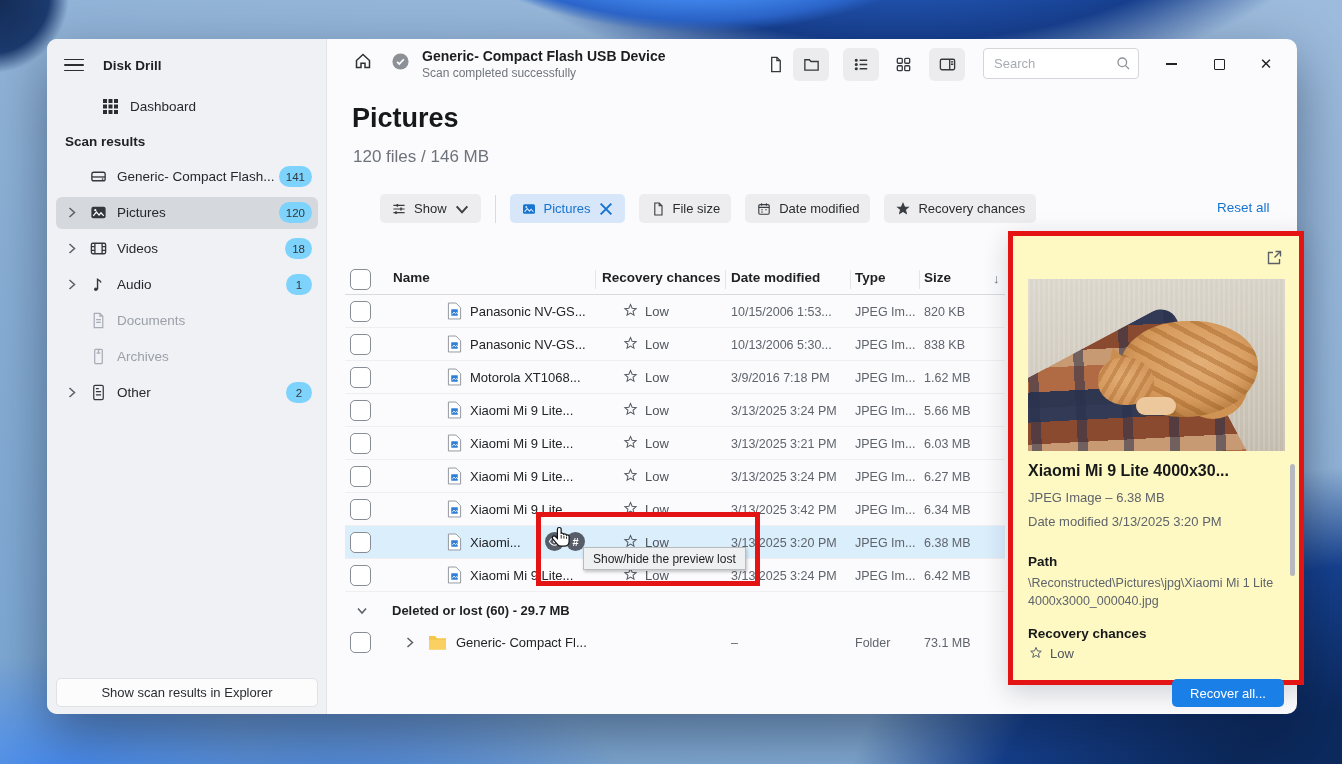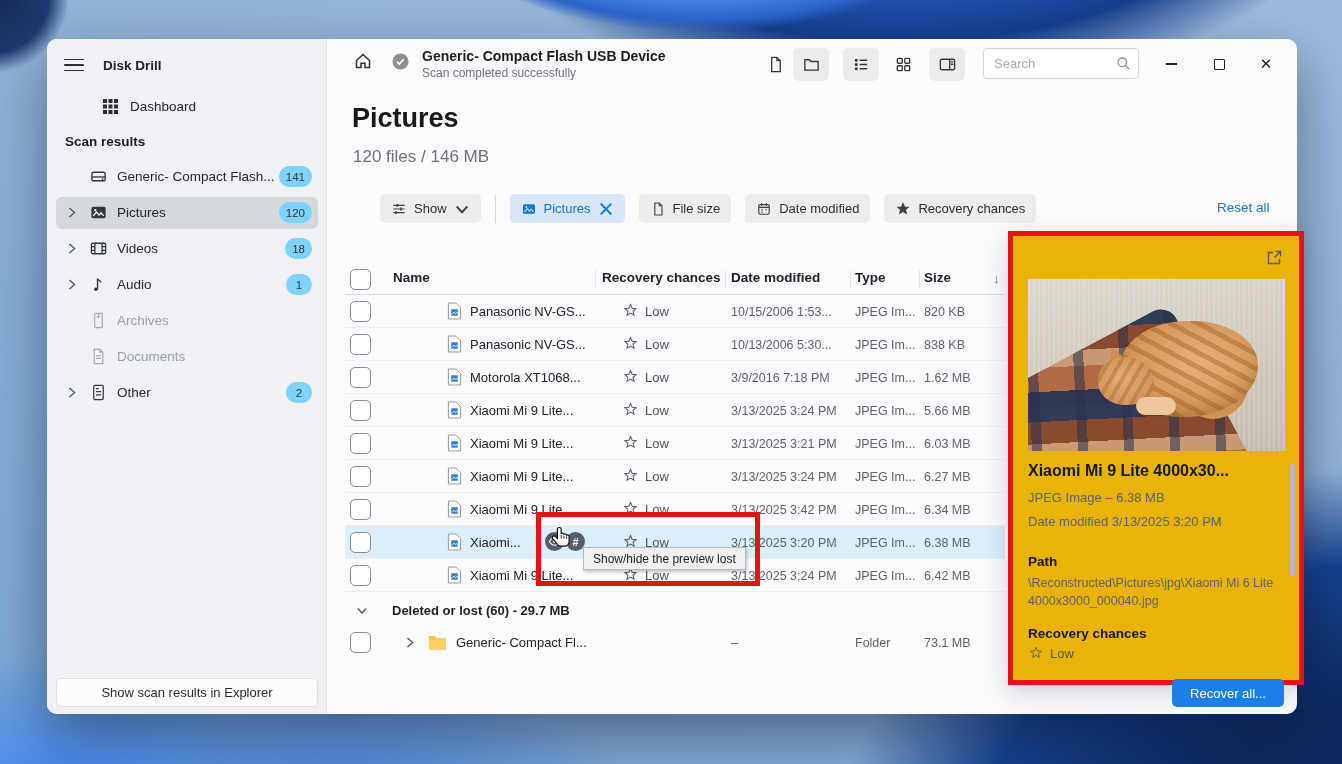--- a/index.html
+++ b/index.html
@@ -111,21 +111,21 @@
   .size { position:absolute; left:579px; top:9.5px; font-size:12.5px; color:#5f646c; }
   .group-row { position:relative; height:30px; margin-top:4px; }
   .group-row .gchev { position:absolute; left:11px; top:9px; width:12px; height:12px; color:#5a5e66; }
   .group-row .glabel { position:absolute; left:47px; top:7px; font-size:13px; font-weight:700; color:#1f2023; }
   .folder-row { position:relative; height:33px; }
   .folder-row .fchev { position:absolute; left:59px; top:10px; width:12px; height:13px; color:#5a5e66; }
   .folder-ic { position:absolute; left:83px; top:8px; width:19px; height:17px; }
   .folder-row .name { position:absolute; left:111px; top:9px; font-size:13px; color:#212327; }
   
   .preview-box { position:absolute; left:681px; top:192px; width:296px; height:454px;
-    border:5px solid #e51414; background:#eab308; box-shadow:0 8px 24px rgba(20,30,50,.18); z-index:30; }
+    border:5px solid #e51414; background:#fef9c3; box-shadow:0 8px 24px rgba(20,30,50,.18); z-index:30; }
   .pv-open { position:absolute; right:16px; top:13px; width:17px; height:17px; color:#5c6066; cursor:pointer; }
   .pv-photo { position:absolute; left:15px; top:43px; width:257px; height:172px; overflow:hidden;
     background:
       repeating-linear-gradient(90deg, rgba(255,255,255,.14) 0 2px, rgba(0,0,0,0) 2px 5px),
       linear-gradient(170deg, #dcd7cd 0%, #cfc9bd 55%, #c3bcae 100%); }
   .blanket { position:absolute; left:-60px; top:74px; width:260px; height:190px; transform:rotate(-28deg);
     border-radius:18px;
     background:
       repeating-linear-gradient(115deg, rgba(40,48,76,.55) 0 10px, rgba(0,0,0,0) 10px 46px),
       repeating-linear-gradient(25deg, #2e3650 0 16px, #b06a44 16px 40px, #c89a74 40px 56px, #8a4a30 56px 78px, #323a56 78px 92px);
@@ -248,40 +248,40 @@
 
           <svg class="ic ic-audio" viewBox="0 0 20 20">
             <path d="M9 15 V4.5 c1.8 .8 3.2 1.4 3.6 3.4" fill="none" stroke="currentColor" stroke-width="1.5"></path>
             <circle cx="7.2" cy="15" r="1.9" fill="currentColor"></circle>
           </svg>
 
           <span class="lbl">Audio</span>
           <span class="badge">1</span>
         </div>
 
-        <div class="nav-item disabled icon-archives">
-
-          <svg class="ic ic-archives" viewBox="0 0 20 20" fill="none" stroke="currentColor" stroke-width="1.3">
-            <rect x="6" y="2.5" width="8" height="15" rx="1"></rect>
-            <path d="M10 2.5 v4 M8 6.5 h4"></path>
-          </svg>
-
-          <span class="lbl">Archives</span>
-
-        </div>
-
         <div class="nav-item disabled icon-documents">
 
           <svg class="ic ic-documents" viewBox="0 0 20 20" fill="none" stroke="currentColor" stroke-width="1.3">
             <path d="M5.5 2.5 h6 l3 3 v12 h-9 z"></path>
             <path d="M11.5 2.5 v3 h3"></path>
             <path d="M7.5 9 h5 M7.5 12 h5"></path>
           </svg>
 
           <span class="lbl">Documents</span>
+
+        </div>
+
+        <div class="nav-item disabled icon-archives">
+
+          <svg class="ic ic-archives" viewBox="0 0 20 20" fill="none" stroke="currentColor" stroke-width="1.3">
+            <rect x="6" y="2.5" width="8" height="15" rx="1"></rect>
+            <path d="M10 2.5 v4 M8 6.5 h4"></path>
+          </svg>
+
+          <span class="lbl">Archives</span>
 
         </div>
 
         <div class="nav-item has-chevron icon-other">
 
           <svg class="chev" viewBox="0 0 12 13" fill="none" stroke="currentColor" stroke-width="1.5">
             <path d="M3.5 2 L8.5 6.5 L3.5 11"></path>
           </svg>
 
           <svg class="ic ic-other" viewBox="0 0 20 20" fill="none" stroke="currentColor" stroke-width="1.3">
@@ -642,21 +642,21 @@
         <div class="cat-tail"></div>
         <div class="cat-body"></div>
         <div class="cat-ear"></div>
         <div class="cat-head"></div>
         <div class="cat-paw"></div>
       </div>
       <div class="pv-title">Xiaomi Mi 9 Lite 4000x30...</div>
       <div class="pv-meta1">JPEG Image – 6.38 MB</div>
       <div class="pv-meta2">Date modified 3/13/2025 3:20 PM</div>
       <div class="pv-path-label">Path</div>
-      <div class="pv-path">\Reconstructed\Pictures\jpg\Xiaomi Mi 6 Lite 4000x3000_000040.jpg</div>
+      <div class="pv-path">\Reconstructed\Pictures\jpg\Xiaomi Mi 1 Lite 4000x3000_000040.jpg</div>
       <div class="pv-rec-label">Recovery chances</div>
       <div class="pv-rec-row">
         <svg viewBox="0 0 20 20" fill="none" stroke="currentColor" stroke-width="1.2">
             <path d="M10 3 l1.9 4.4 4.7.4 -3.6 3.1 1.1 4.6 -4.1-2.5 -4.1 2.5 1.1-4.6 -3.6-3.1 4.7-.4 z"></path>
           </svg>
         <span>Low</span>
       </div>
       <div class="pv-scroll"></div>
     </div>
 

